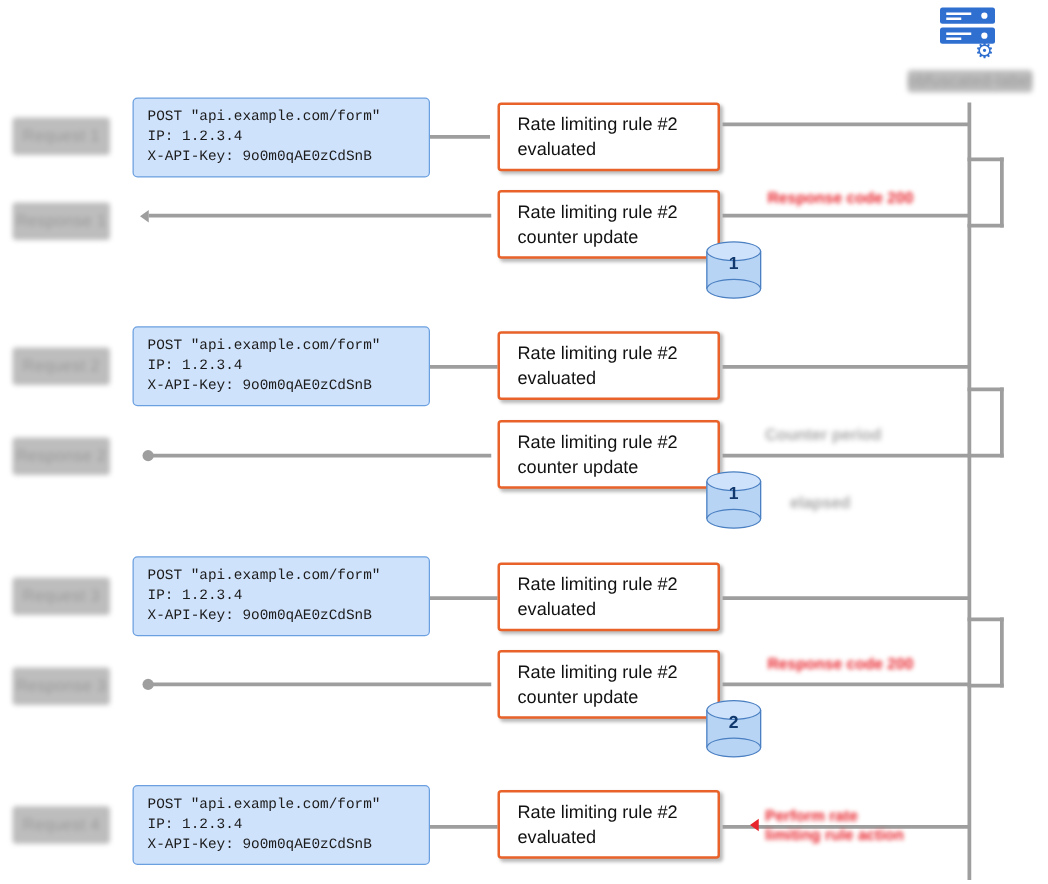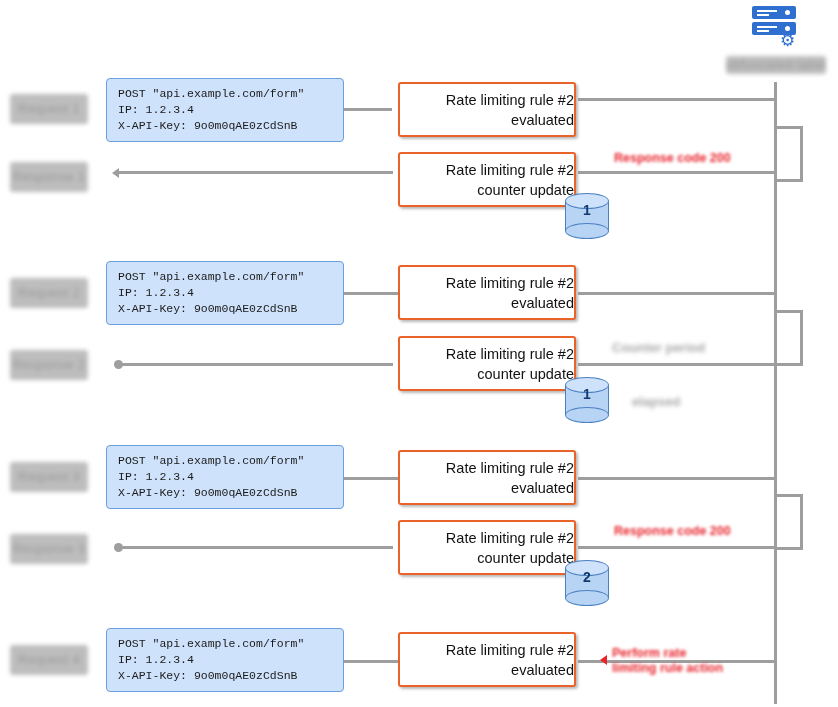--- a/index.html
+++ b/index.html
@@ -68,21 +68,20 @@
     border-radius: 3px;
     box-sizing: border-box;
     display: flex;
     flex-direction: column;
     justify-content: center;
     padding-left: 14px;
     font-size: 14.5px;
     line-height: 20px;
     color: #111111;
     box-shadow: 2px 2px 3px rgba(0,0,0,0.28);
-    text-align: right;
   }
 
   
   .db {
     position: absolute;
     width: 44px;
     height: 46px;
   }
   .db .body {
     position: absolute;

